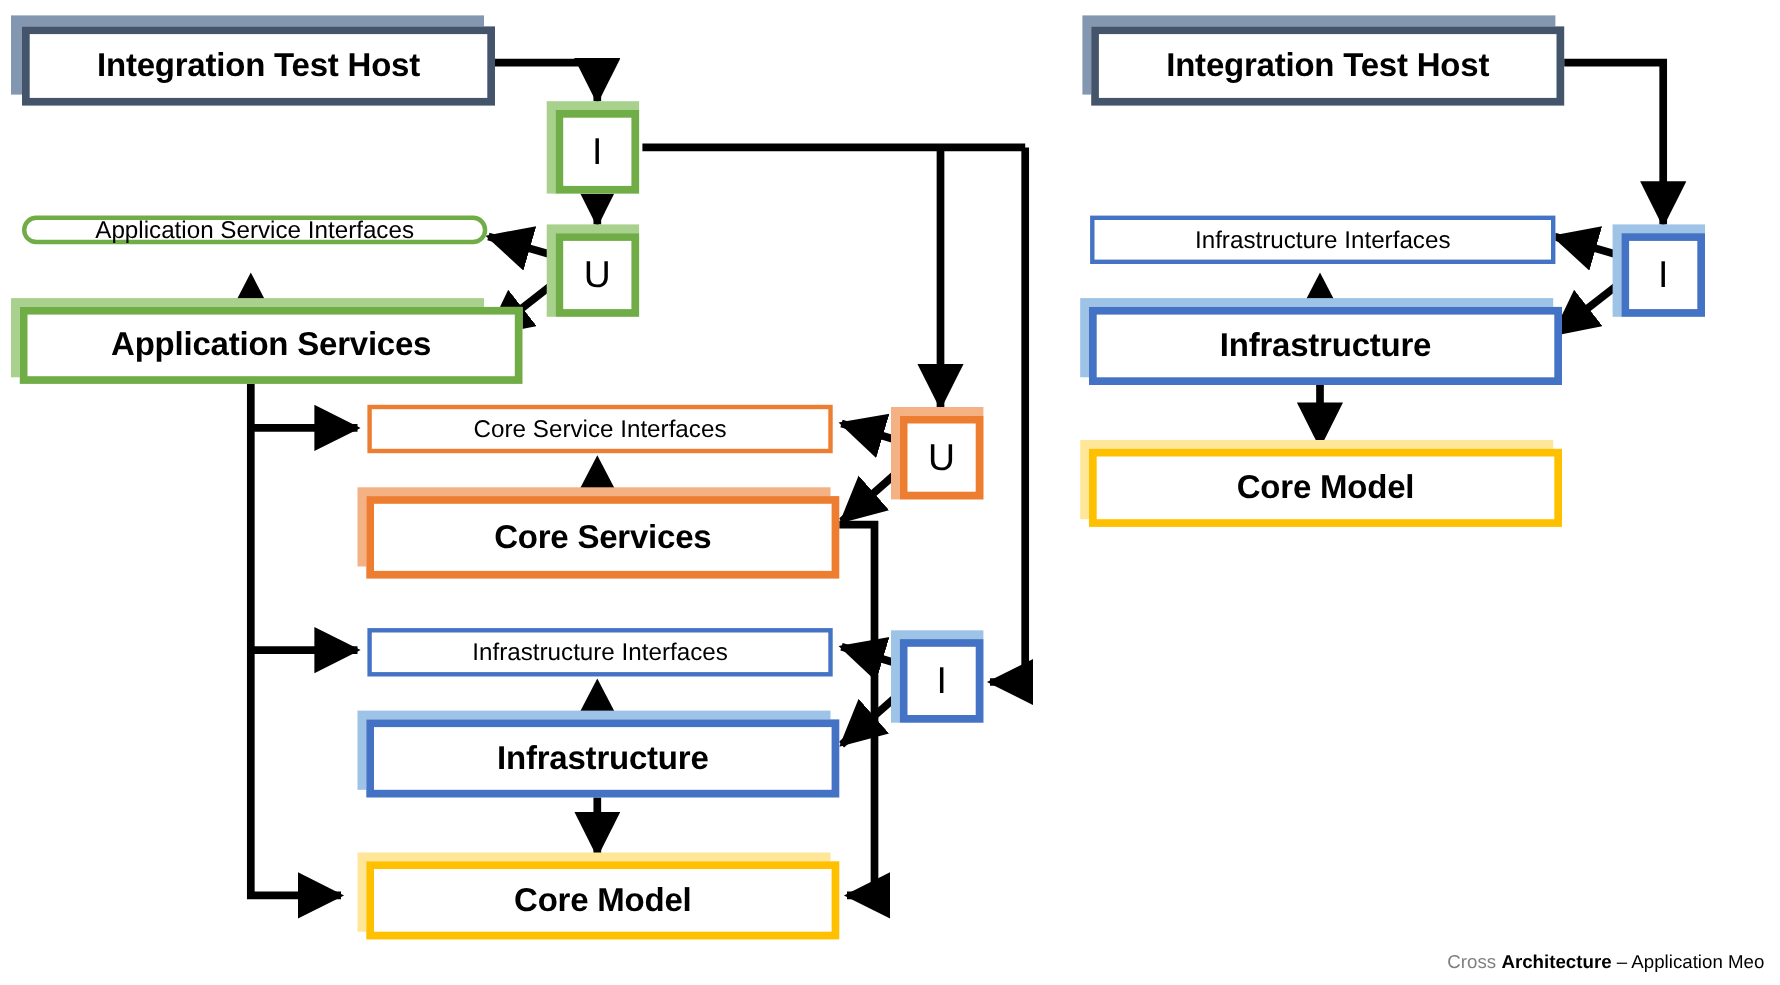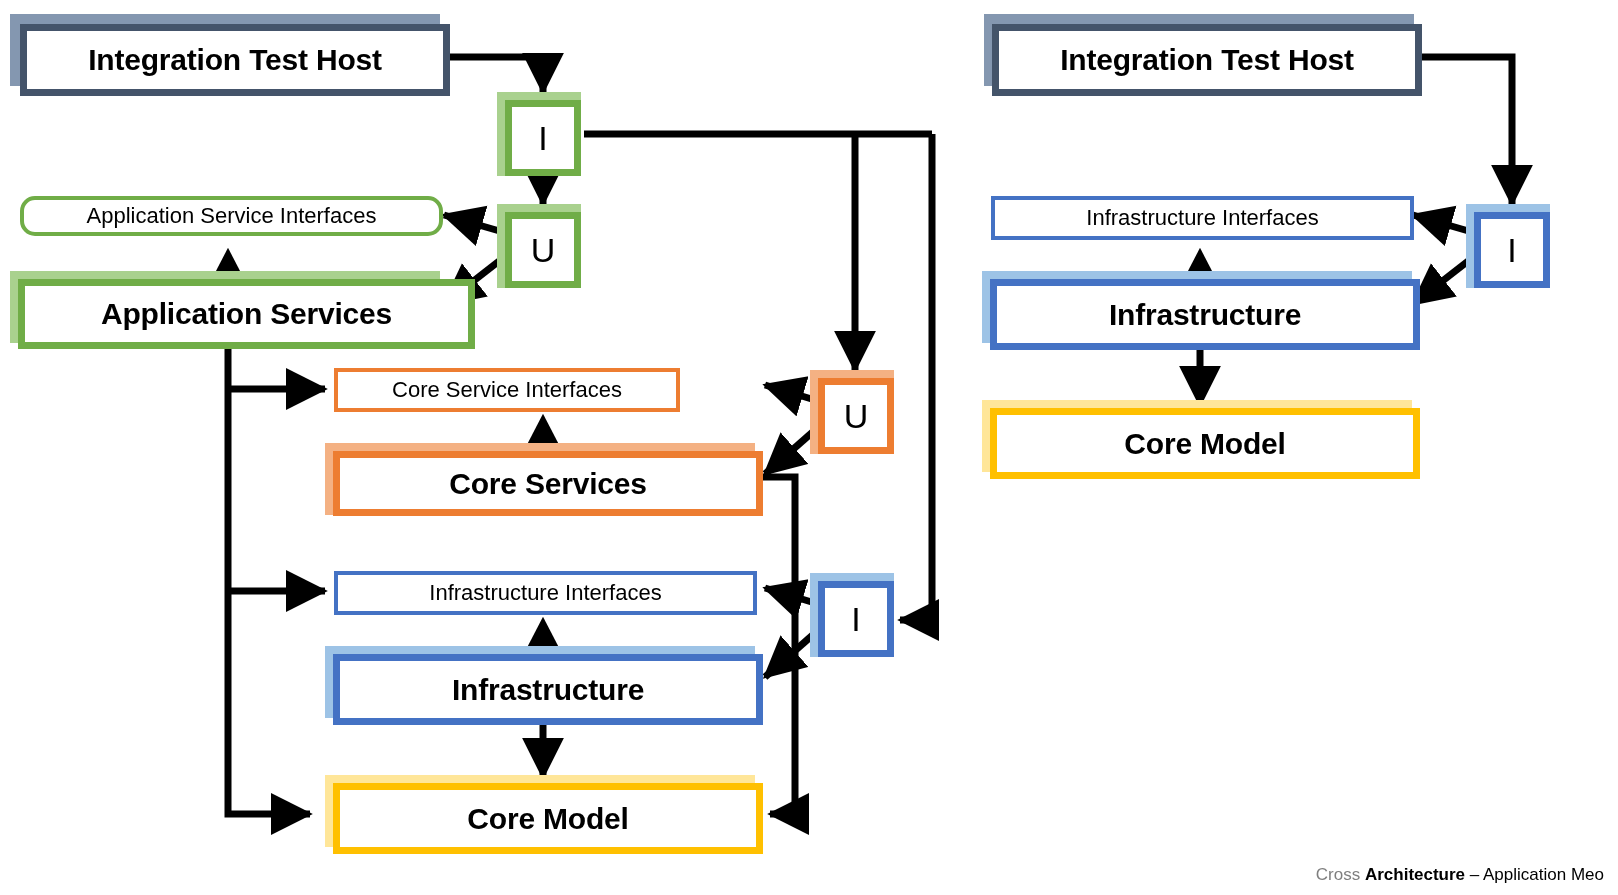--- a/index.html
+++ b/index.html
@@ -149,29 +149,29 @@
 
   <div class="plate" style="left:10px;top:14px;width:430px;height:72px;background:#8497B0;"></div>
   <div class="node thick" style="left:20px;top:24px;width:430px;height:72px;border-color:#44546A;">Integration Test Host</div>
 
   <div class="plate" style="left:497px;top:92px;width:84px;height:84px;background:#A9D18E;"></div>
   <div class="node badge" style="left:505px;top:100px;width:76px;height:76px;border-color:#70AD47;">I</div>
 
   <div class="plate" style="left:497px;top:204px;width:84px;height:84px;background:#A9D18E;"></div>
   <div class="node badge" style="left:505px;top:212px;width:76px;height:76px;border-color:#70AD47;">U</div>
 
-  <div class="node thin" style="left:20px;top:196px;width:423px;height:40px;border-color:#70AD47;border-radius:15px;">Application Service Interfaces</div>
+  <div class="node thin" style="left:20px;top:196px;width:423px;height:26px;border-color:#70AD47;border-radius:15px;">Application Service Interfaces</div>
 
   <div class="plate" style="left:10px;top:271px;width:430px;height:72px;background:#A9D18E;"></div>
   <div class="node thick" style="left:18px;top:279px;width:457px;height:70px;border-color:#70AD47;">Application Services</div>
 
-  <div class="node thin" style="left:334px;top:368px;width:346px;height:44px;border-color:#ED7D31;">Core Service Interfaces</div>
+  <div class="node thin" style="left:334px;top:368px;width:423px;height:44px;border-color:#ED7D31;">Core Service Interfaces</div>
 
   <div class="plate" style="left:325px;top:443px;width:430px;height:72px;background:#F4B183;"></div>
-  <div class="node thick" style="left:333px;top:451px;width:430px;height:65px;border-color:#ED7D31;">Core Services</div>
+  <div class="node thick" style="left:333px;top:451px;width:430px;height:75px;border-color:#ED7D31;">Core Services</div>
 
   <div class="plate" style="left:810px;top:370px;width:84px;height:84px;background:#F4B183;"></div>
   <div class="node badge" style="left:818px;top:378px;width:76px;height:76px;border-color:#ED7D31;">U</div>
 
   <div class="node thin" style="left:334px;top:571px;width:423px;height:44px;border-color:#4472C4;">Infrastructure Interfaces</div>
 
   <div class="plate" style="left:325px;top:646px;width:430px;height:72px;background:#9DC3E6;"></div>
   <div class="node thick" style="left:333px;top:654px;width:430px;height:71px;border-color:#4472C4;">Infrastructure</div>
 
   <div class="plate" style="left:810px;top:573px;width:84px;height:84px;background:#9DC3E6;"></div>

